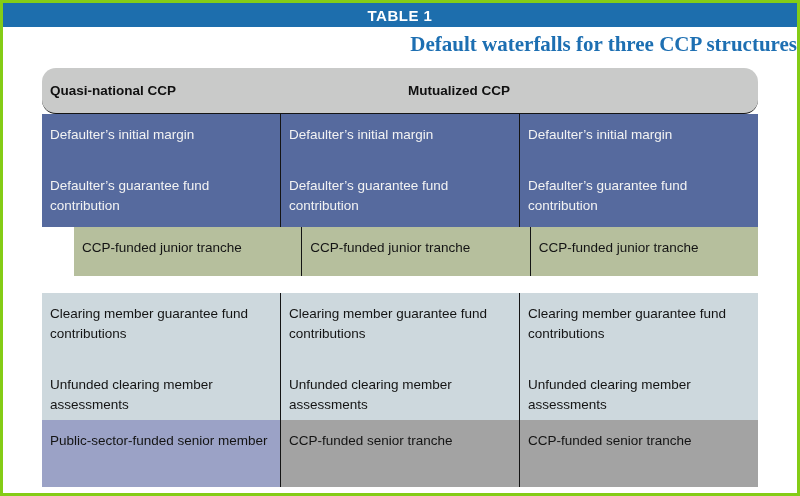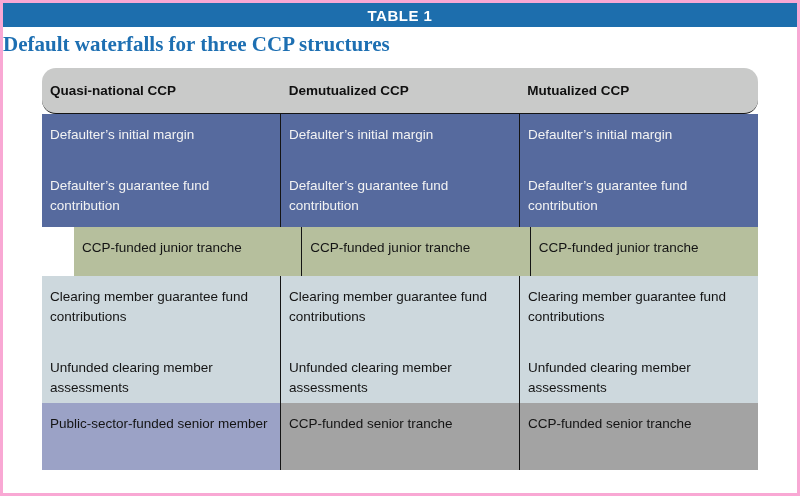--- a/index.html
+++ b/index.html
@@ -1,39 +1,39 @@
 <!DOCTYPE html>
 <html><head>
 <meta charset="utf-8">
 <style>
   html, body { margin: 0; padding: 0; background: #ffffff; }
   .frame {
     position: relative;
     width: 800px; height: 496px;
     box-sizing: border-box;
-    border: 3px solid #f9a8d4;
+    border: 3px solid #84cc16;
     background: #ffffff;
     font-family: "Liberation Sans", sans-serif;
     overflow: hidden;
   }
   .caption-bar {
     position: absolute; left: 0; top: 0; right: 0;
     height: 24px;
     background: #1d6ead;
     display: flex; align-items: center; justify-content: center;
   }
   .caption-bar .caption-text {
     color: #ffffff;
     font-weight: bold;
     font-size: 15px;
     letter-spacing: 0.5px;
   }
   .page-title {
     position: absolute; left: 0; top: 29px; right: 0;
-    text-align: left;
+    text-align: right;
     font-family: "Liberation Serif", serif;
     font-weight: bold;
     font-size: 21px;
     color: #1d6fb2;
   }
   .tbl {
     position: absolute;
     left: 39px; top: 65px;
     width: 716px;
   }
@@ -63,21 +63,21 @@
   .trow .cell + .cell { border-left: 1.5px solid #141414; }
   .cell p { margin: 0; }
   .cell p + p { margin-top: 31px; }
 
   .row-defaulter { height: 113px; }
   .row-defaulter .cell { background: #566a9e; color: #f3f3f3; }
 
   .row-junior { height: 49px; margin-left: 32px; }
   .row-junior .cell { background: #b6bf9d; color: #141414; }
 
-  .row-member { height: 127px; }
+  .row-member { height: 127px; margin-top: 17px; }
   .row-member .cell { background: #cdd8dd; color: #141414; }
 
   .row-senior { height: 67px; }
   .row-senior .cell { background: #a3a3a3; color: #141414; }
   .row-senior .cell.public { background: #9ba2c6; }
 </style>
 </head>
 <body>
 
 <div class="frame">
@@ -85,21 +85,20 @@
   <div class="caption-bar">
     <span class="caption-text">TABLE 1</span>
   </div>
 
   <div class="page-title">Default waterfalls for three CCP structures</div>
 
   <div class="tbl">
 
     <div class="thead">
       <div class="th">Quasi-national CCP</div>
-      <div class="th">Demutualized CCP</div>
       <div class="th">Mutualized CCP</div>
     </div>
 
     <div class="trow row-defaulter">
       <div class="cell">
         <p>Defaulter’s initial margin</p>
         <p>Defaulter’s guarantee fund contribution</p>
       </div>
       <div class="cell">
         <p>Defaulter’s initial margin</p>

